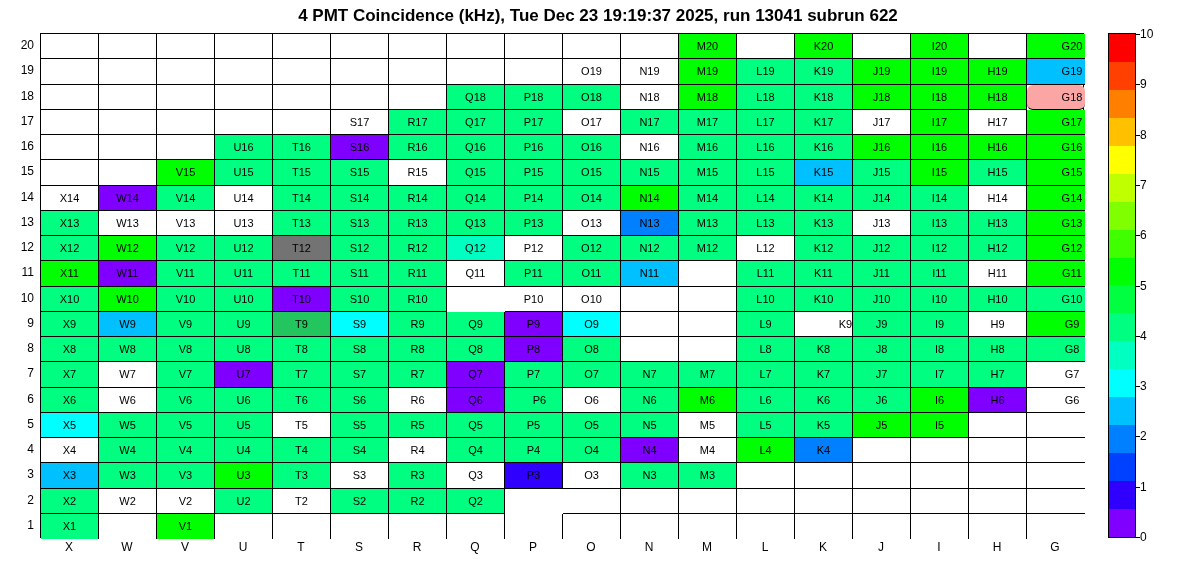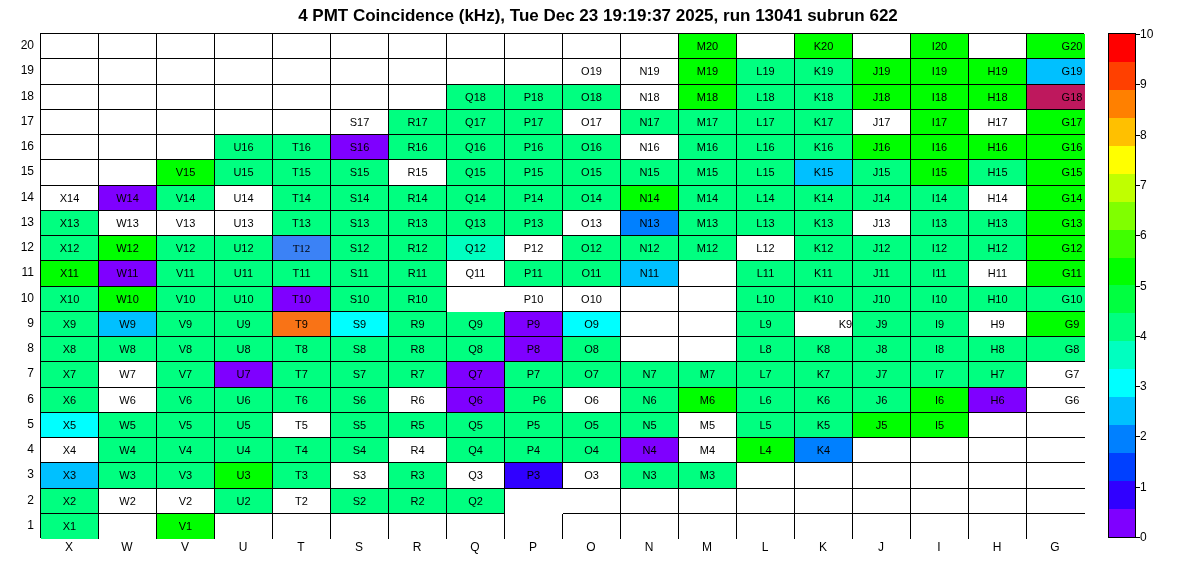--- a/index.html
+++ b/index.html
@@ -106,21 +106,21 @@
       <div class="cell" style="background: rgb(0, 255, 128);">Q18</div>
       <div class="cell" style="background: rgb(0, 255, 128);">P18</div>
       <div class="cell" style="background: rgb(0, 255, 128);">O18</div>
       <div class="cell" style="background: rgb(255, 255, 255);">N18</div>
       <div class="cell" style="background: rgb(0, 255, 0);">M18</div>
       <div class="cell" style="background: rgb(0, 255, 128);">L18</div>
       <div class="cell" style="background: rgb(0, 255, 128);">K18</div>
       <div class="cell" style="background: rgb(0, 255, 0);">J18</div>
       <div class="cell" style="background: rgb(0, 255, 0);">I18</div>
       <div class="cell" style="background: rgb(0, 255, 0);">H18</div>
-      <div class="cell lastcol" style="background: #be185d;">G18</div>
+      <div class="cell lastcol" style="background: #fca5a5; border-radius: 6px;">G18</div>
       <div class="cell"></div>
       <div class="cell"></div>
       <div class="cell"></div>
       <div class="cell"></div>
       <div class="cell"></div>
       <div class="cell" style="background: rgb(255, 255, 255);">S17</div>
       <div class="cell" style="background: rgb(0, 255, 128);">R17</div>
       <div class="cell" style="background: rgb(0, 255, 128);">Q17</div>
       <div class="cell" style="background: rgb(0, 255, 128);">P17</div>
       <div class="cell" style="background: rgb(255, 255, 255);">O17</div>
@@ -201,21 +201,21 @@
       <div class="cell" style="background: rgb(0, 255, 128);">L13</div>
       <div class="cell" style="background: rgb(0, 255, 128);">K13</div>
       <div class="cell" style="background: rgb(255, 255, 255);">J13</div>
       <div class="cell" style="background: rgb(0, 255, 128);">I13</div>
       <div class="cell" style="background: rgb(0, 255, 128);">H13</div>
       <div class="cell lastcol" style="background: rgb(0, 255, 0);">G13</div>
       <div class="cell" style="background: rgb(0, 255, 128);">X12</div>
       <div class="cell" style="background: rgb(0, 255, 0);">W12</div>
       <div class="cell" style="background: rgb(0, 255, 128);">V12</div>
       <div class="cell" style="background: rgb(0, 255, 128);">U12</div>
-      <div class="cell" style="background: #3b82f6; font-family: Liberation Serif, serif;">T12</div>
+      <div class="cell" style="background: #737373;">T12</div>
       <div class="cell" style="background: rgb(0, 255, 128);">S12</div>
       <div class="cell" style="background: rgb(0, 255, 128);">R12</div>
       <div class="cell" style="background: rgb(0, 255, 192);">Q12</div>
       <div class="cell" style="background: rgb(255, 255, 255);">P12</div>
       <div class="cell" style="background: rgb(0, 255, 128);">O12</div>
       <div class="cell" style="background: rgb(0, 255, 128);">N12</div>
       <div class="cell" style="background: rgb(0, 255, 128);">M12</div>
       <div class="cell" style="background: rgb(255, 255, 255);">L12</div>
       <div class="cell" style="background: rgb(0, 255, 128);">K12</div>
       <div class="cell" style="background: rgb(0, 255, 128);">J12</div>
@@ -255,21 +255,21 @@
       <div class="cell" style="background: rgb(0, 255, 128);">L10</div>
       <div class="cell" style="background: rgb(0, 255, 128);">K10</div>
       <div class="cell" style="background: rgb(0, 255, 128);">J10</div>
       <div class="cell" style="background: rgb(0, 255, 128);">I10</div>
       <div class="cell" style="background: rgb(0, 255, 128);">H10</div>
       <div class="cell lastcol" style="background: rgb(0, 255, 128);">G10</div>
       <div class="cell" style="background: rgb(0, 255, 128);">X9</div>
       <div class="cell" style="background: rgb(0, 192, 255);">W9</div>
       <div class="cell" style="background: rgb(0, 255, 128);">V9</div>
       <div class="cell" style="background: rgb(0, 255, 128);">U9</div>
-      <div class="cell" style="background: #f97316;">T9</div>
+      <div class="cell" style="background: #22c55e;">T9</div>
       <div class="cell" style="background: rgb(0, 255, 255);">S9</div>
       <div class="cell" style="background: rgb(0, 255, 128);">R9</div>
       <div class="cell" style="background: rgb(0, 255, 128);">Q9</div>
       <div class="cell" style="background: rgb(127, 0, 255);">P9</div>
       <div class="cell" style="background: rgb(0, 255, 255);">O9</div>
       <div class="cell" style="background: rgb(255, 255, 255);"></div>
       <div class="cell" style="background: rgb(255, 255, 255);"></div>
       <div class="cell" style="background: rgb(0, 255, 128);">L9</div>
       <div class="cell" style="background: rgb(255, 255, 255); padding-left: 44px;">K9</div>
       <div class="cell" style="background: rgb(0, 255, 128);">J9</div>

